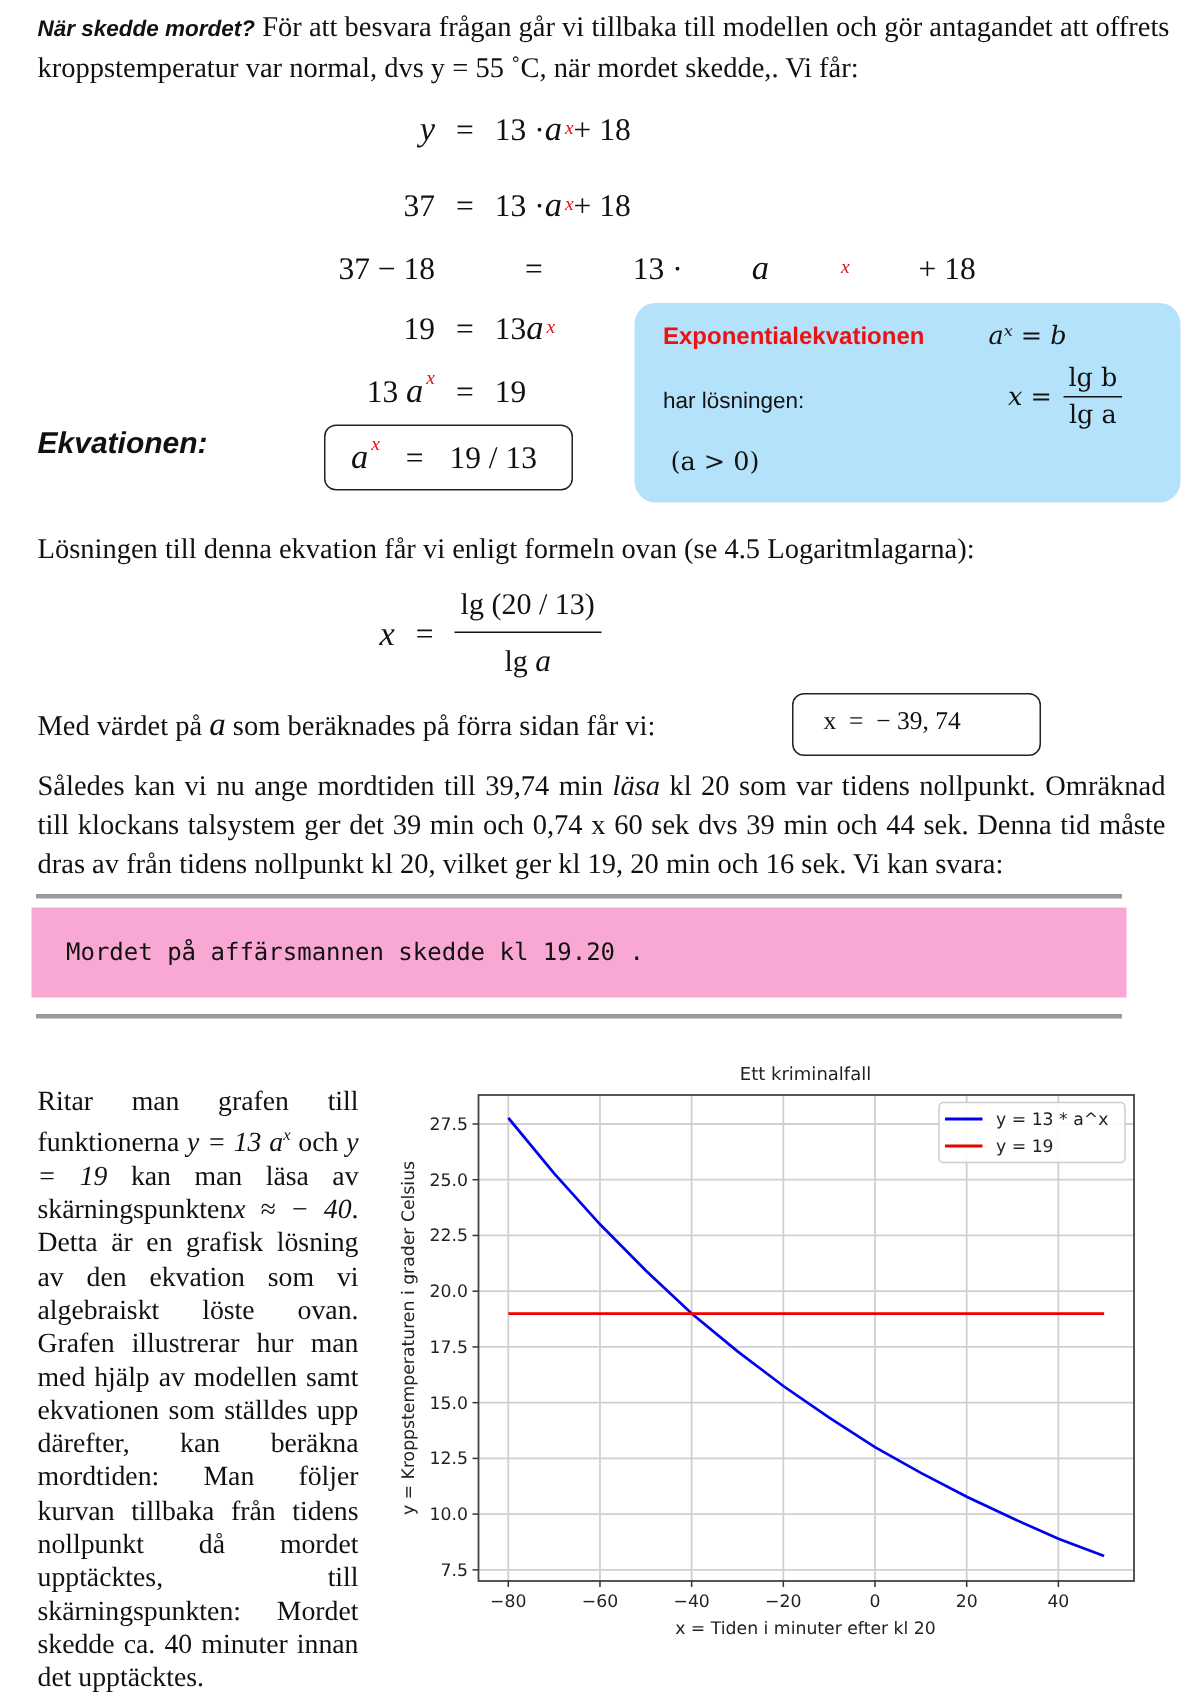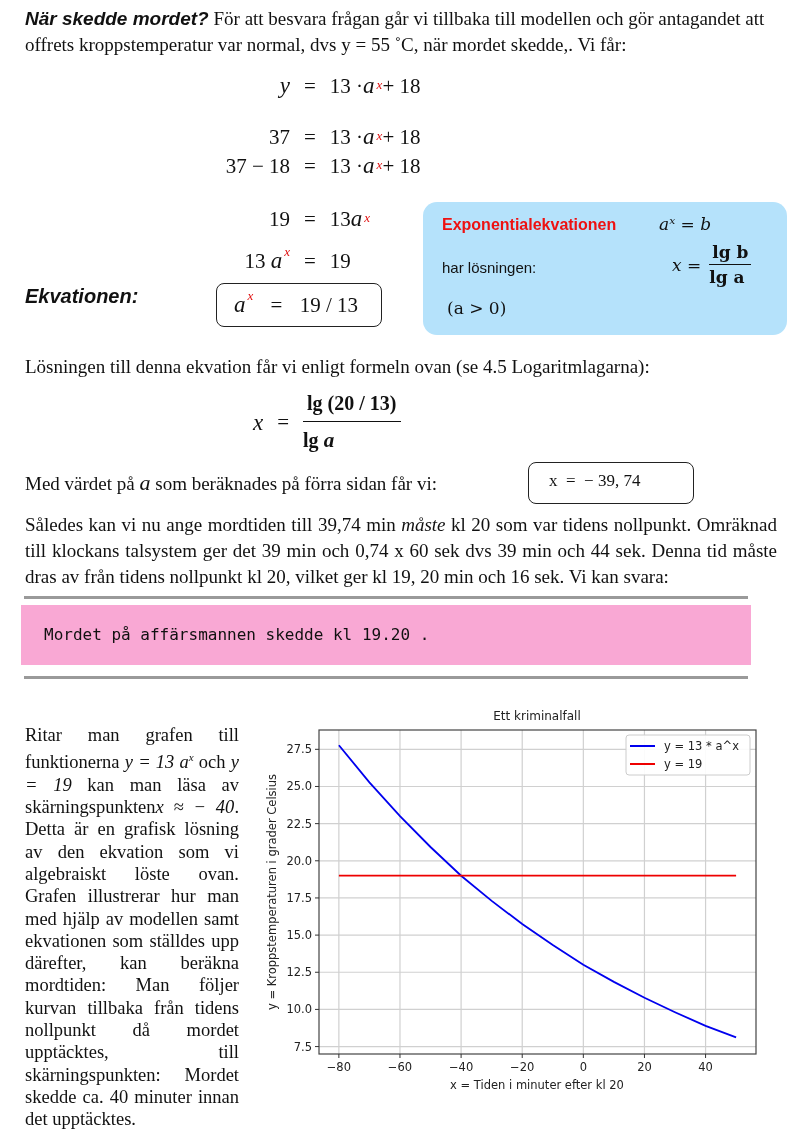--- a/index.html
+++ b/index.html
@@ -1,32 +1,32 @@
 <!DOCTYPE html>
 <html><head>
 <meta charset="utf-8">
 <style>
   html,body{margin:0;padding:0;background:#fff;}
   body{width:800px;height:1137px;position:relative;overflow:hidden;font-family:"Liberation Serif",serif;color:#111;}
   .abs{position:absolute;}
   .sans{font-family:"Liberation Sans",sans-serif;}
   .mono{font-family:"DejaVu Sans Mono",monospace;}
   .intro{left:25px;top:6px;width:755px;font-size:19px;line-height:26px;}
-  .intro .h{font-family:"Liberation Sans",sans-serif;font-weight:bold;font-style:italic;font-size:19px;}
+  .intro .h{font-family:"Liberation Sans",sans-serif;font-weight:bold;font-style:italic;font-size:15px;}
   .eq{font-size:21px;white-space:nowrap;}
   .eq i{font-style:italic;font-size:23px;}
   .eq sup{color:#e01010;font-style:italic;font-size:13px;position:relative;top:-4px;margin-left:2px;}
   .eqrow{position:absolute;display:flex;align-items:baseline;}
   .lhs{display:inline-block;text-align:right;}
   .box{border:1.5px solid #222;border-radius:8px;}
   .infobox{left:423px;top:202px;width:364px;height:133px;background:#b5e2fb;border-radius:14px;}
   .infobox .title{position:absolute;left:19px;top:14px;color:#ee1111;font-weight:bold;font-size:16px;font-family:"Liberation Sans",sans-serif;}
   .infobox .lbl{position:absolute;left:19px;top:57px;font-size:15px;font-family:"Liberation Sans",sans-serif;}
   .math{font-family:"DejaVu Serif",serif;font-size:17px;}
-  .frac{display:inline-flex;flex-direction:column;vertical-align:middle;font-weight:bold;}
+  .frac{display:inline-flex;flex-direction:column;align-items:center;vertical-align:middle;}
   .frac .num{border-bottom:1.3px solid #111;padding:0 3px 2px;}
   .frac .den{padding-top:2px;}
   .para{font-size:19px;line-height:26px;}
   .rule{left:24px;width:724px;height:3px;background:#9a9a9a;}
   .answer{left:21px;top:605px;width:730px;height:60px;background:#f9a8d4;}
   .answer span{position:absolute;left:23px;top:20px;font-size:16px;}
   .side{left:25px;top:724px;width:214px;font-size:18.5px;line-height:22.3px;text-align:justify;}
   .side i{font-style:italic;}
 </style>
 </head>
@@ -45,21 +45,21 @@
     <span> + 18</span>
 </div>
 <div class="eqrow eq" style="left:180px;top:124px;">
   <span class="lhs" style="width:110px;">37</span>
   <span style="margin:0 14px;">=</span>
   <span>13 · </span>
     <i>a</i>
     <sup>x</sup>
     <span> + 18</span>
 </div>
-<div class="eqrow eq" style="left:180px;top:153px;">
+<div class="eqrow eq" style="left:180px;top:166px;gap:46px;">
   <span class="lhs" style="width:110px;">37 − 18</span>
   <span style="margin:0 14px;">=</span>
   <span>13 · </span>
     <i>a</i>
     <sup>x</sup>
     <span> + 18</span>
 </div>
 <div class="eqrow eq" style="left:180px;top:206px;">
   <span class="lhs" style="width:110px;">19</span>
   <span style="margin:0 14px;">=</span>
@@ -106,21 +106,21 @@
     </span>
 </div>
 <div class="abs para" style="left:25px;top:470px;">
   <span>Med värdet på </span><i style="font-size:22px;">a</i><span> som beräknades på förra sidan får vi:</span>
 </div>
 <div class="abs box eq" style="left:528px;top:462px;width:164px;height:40px;">
   <div style="position:absolute;left:20px;top:8px;white-space:pre;font-size:17px;">x  =  − 39, 74</div>
 </div>
 
 <div class="abs para" style="left:25px;top:512px;width:752px;text-align:justify;">
-  <span>Således kan vi nu ange mordtiden till 39,74 min </span><i>måste</i><span> kl 20 som var tidens nollpunkt. Omräknad till klockans talsystem ger det 39 min och 0,74 x 60 sek dvs 39 min och 44 sek. Denna tid måste dras av från tidens nollpunkt kl 20, vilket ger kl 19, 20 min och 16 sek. Vi kan svara:</span>
+  <span>Således kan vi nu ange mordtiden till 39,74 min </span><i>läsa</i><span> kl 20 som var tidens nollpunkt. Omräknad till klockans talsystem ger det 39 min och 0,74 x 60 sek dvs 39 min och 44 sek. Denna tid måste dras av från tidens nollpunkt kl 20, vilket ger kl 19, 20 min och 16 sek. Vi kan svara:</span>
 </div>
 
 <div class="abs rule" style="top:596px;"></div>
 <div class="abs answer">
   <span class="mono">Mordet på affärsmannen skedde kl 19.20 .</span>
 </div>
 <div class="abs rule" style="top:676px;"></div>
 
 <div class="abs side">
   <span>Ritar man grafen till funktionerna </span><i>y = 13 a</i><sup style="font-size:11px;font-style:italic;">x</sup><span> och </span><i>y = 19</i><span> kan man läsa av skärningspunkten</span><i>x ≈ − 40</i><span>. Detta är en grafisk lösning av den ekvation som vi algebraiskt löste ovan. Grafen illustrerar hur man med hjälp av modellen samt ekvationen som ställdes upp därefter, kan beräkna mordtiden: Man följer kurvan tillbaka från tidens nollpunkt då mordet upptäcktes, till skärningspunkten: Mordet skedde ca. 40 minuter innan det upptäcktes.</span>

